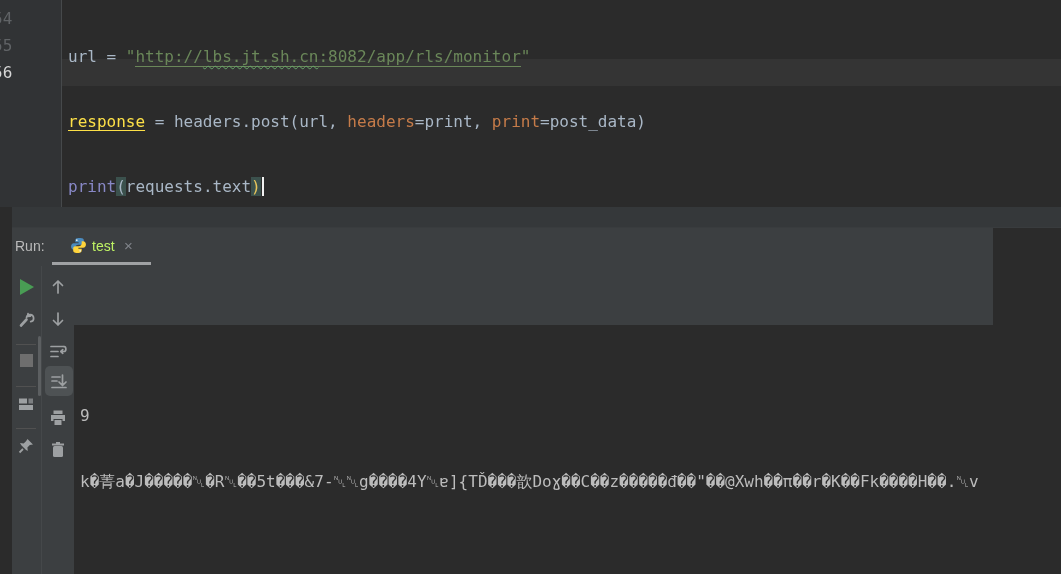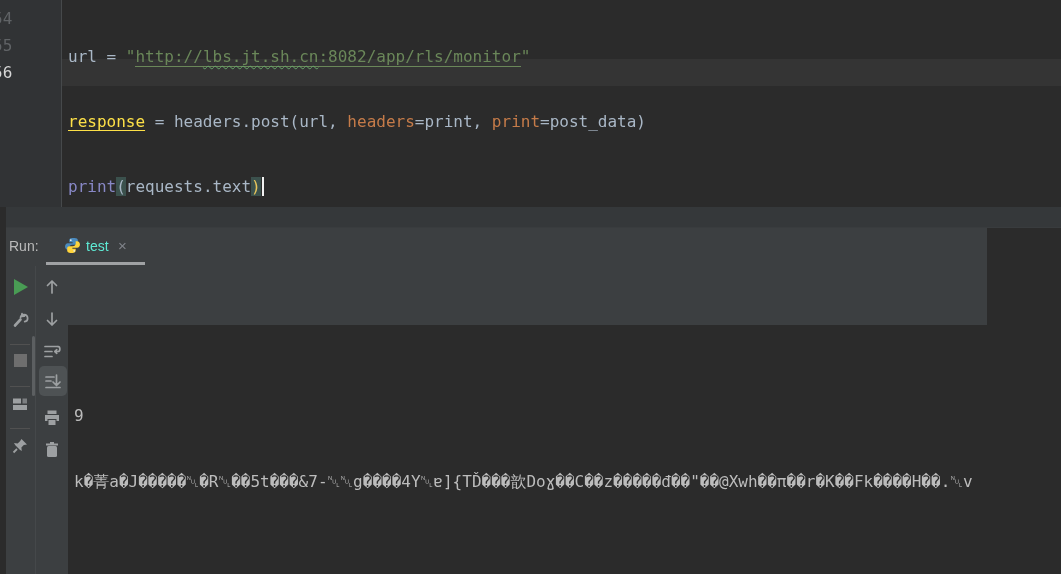--- a/index.html
+++ b/index.html
@@ -24,28 +24,28 @@
   .tok-typo { text-decoration:underline wavy #64a269 1px; text-underline-offset:3px; }
   .tok-var { color:#fde047; text-decoration:underline; text-underline-offset:3px; }
   .tok-arg { color:#c57b49; }
   .tok-builtin { color:#8888c6; }
   .brace { background:#3b514d; }
   .brace-close { color:#e8c55b; }
   .caret { display:inline-block; width:2px; height:19px; background:#f2f2f2;
            vertical-align:text-bottom; margin-left:1px; }
 
   
-  .runpanel { position:absolute; top:207px; left:6px; width:981px; height:367px; background:#3c3f41; }
+  .runpanel { position:absolute; top:207px; left:12px; width:981px; height:367px; background:#3c3f41; }
   .splitband { position:absolute; top:0; left:0; width:1061px; height:21px; background:#35383a;
                border-bottom:1px solid #393c3e; }
   .run-header { position:absolute; top:21px; left:0; width:1061px; height:38px; }
   .run-label { position:absolute; left:3px; top:10px; font-size:14px; color:#bbbbbb; }
   .run-tab { position:absolute; left:40px; top:0; height:38px; width:99px; }
   .run-tab .py-ico { position:absolute; left:18px; top:9px; }
-  .run-tab .tab-label { position:absolute; left:40px; top:10px; font-size:14px; color:#5eead4; }
+  .run-tab .tab-label { position:absolute; left:40px; top:10px; font-size:14px; color:#bef264; }
   .run-tab .tab-close { position:absolute; left:72px; top:9px; font-size:15px; color:#80848a; }
   .tab-underline { position:absolute; left:40px; top:34px; width:99px; height:3px; background:#a0a2a4; }
 
   .run-body { position:absolute; top:59px; left:0; width:1061px; height:308px; }
   .tb-col1 { position:absolute; left:0; top:0; width:29px; height:308px; }
   .tb-col2 { position:absolute; left:29px; top:0; width:33px; height:308px; border-left:1px solid #45484a; }
   .tbi { position:absolute; width:20px; height:20px; }
   .tb-div { position:absolute; left:4px; width:20px; height:1px; background:#515151; }
   .sel-bg { position:absolute; left:3px; top:100px; width:28px; height:30px; background:#4e5254; border-radius:5px; }
   .scroll-thumb { position:absolute; left:-4px; top:70px; width:3px; height:60px; background:#5c5f61; border-radius:2px; }

